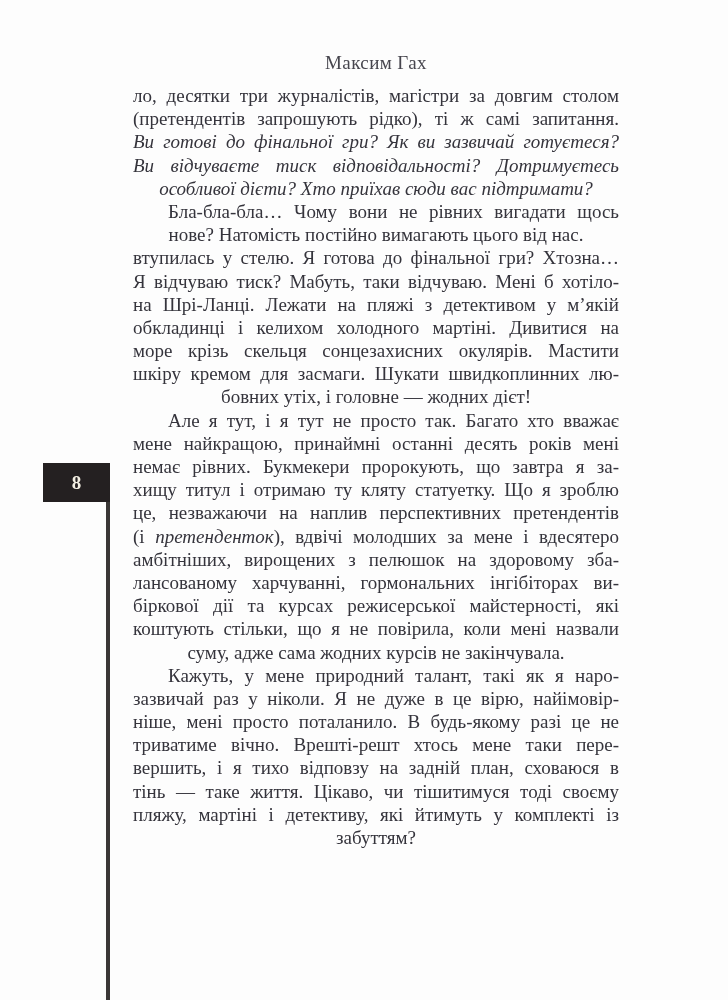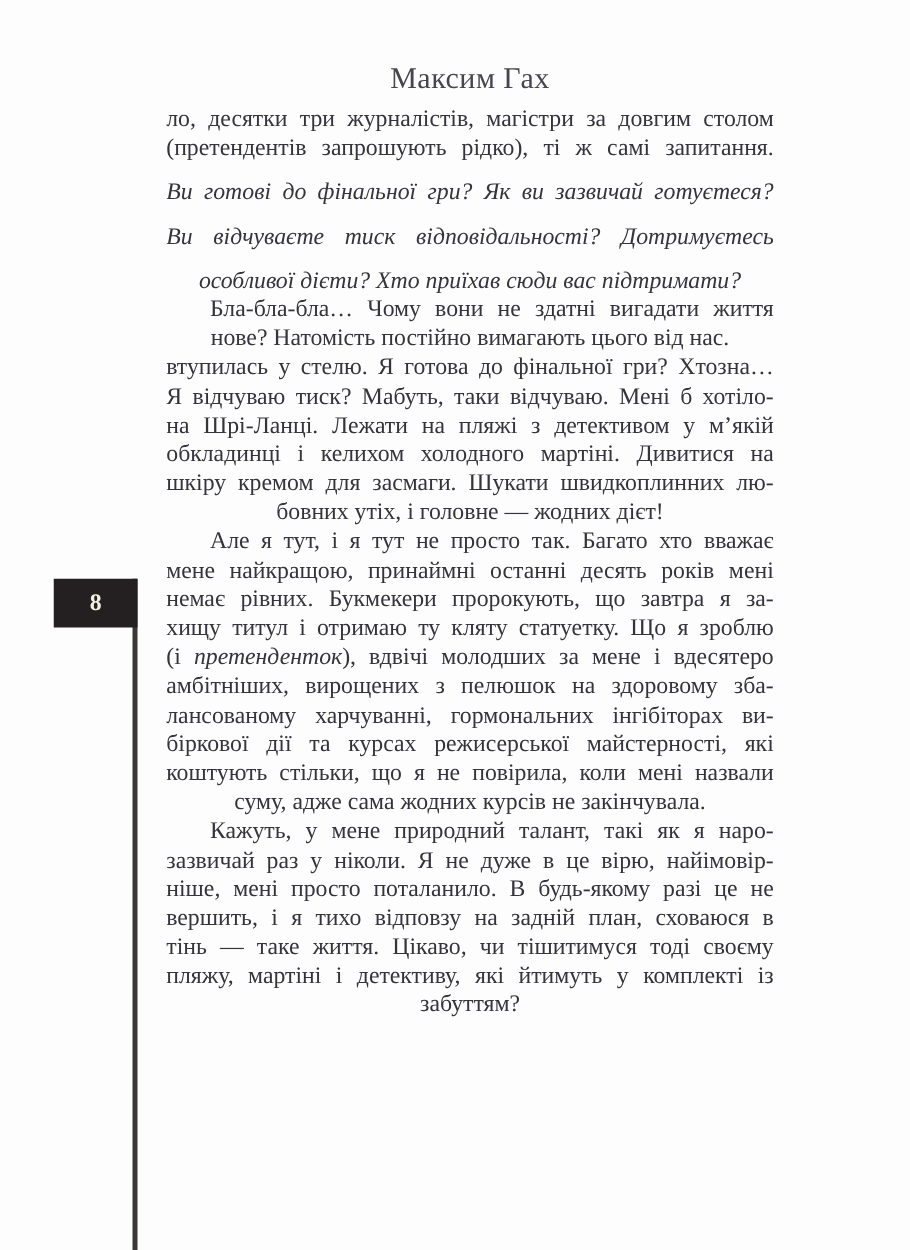--- a/index.html
+++ b/index.html
@@ -15,21 +15,21 @@
     font-family: "Liberation Serif", "DejaVu Serif", serif;
     color: var(--ink, #35343c);
     overflow: hidden;
   }
   .running-header {
     position: absolute;
     left: 133px;
     top: 52px;
     width: 486px;
     text-align: center;
-    font-size: 24px;
+    font-size: 19px;
     line-height: 22px;
     letter-spacing: 0.4px;
     color: var(--header-ink, #47464e);
   }
   .margin-rule {
     position: absolute;
     left: 106px;
     top: 463px;
     width: 4px;
     height: 537px;
@@ -70,21 +70,21 @@
   
   .line::after {
     content: "";
     display: inline-block;
     width: 100%;
     height: 0;
   }
   .line.lastline { text-align: center; }
   .line.lastline::after { content: none; }
   .line.indent { text-indent: 35px; }
-  .italic { font-style: italic; margin-top: 12px; }
+  .italic { font-style: italic; }
 </style>
 </head>
 <body>
 
 <div class="page">
   <div class="running-header">Максим Гах</div>
 
   <div class="margin-rule"></div>
 
   <div class="page-number-box">
@@ -93,46 +93,49 @@
 
   <div class="page-body">
       <div class="para">
         <div class="line"><span>ло, десятки три журналістів, магістри за довгим столом</span></div>
         <div class="line"><span>(претендентів запрошують рідко), ті ж самі запитання.</span></div>
         <div class="line italic"><span>Ви готові до фінальної гри? Як ви зазвичай готуєтеся?</span></div>
         <div class="line italic"><span>Ви відчуваєте тиск відповідальності? Дотримуєтесь</span></div>
         <div class="line lastline italic"><span>особливої дієти? Хто приїхав сюди вас підтримати?</span></div>
       </div>
       <div class="para">
-        <div class="line indent"><span>Бла-бла-бла… Чому вони не здатні вигадати життя</span></div>
+        <div class="line indent"><span>Бла-бла-бла… Чому вони не рівних вигадати щось</span></div>
         <div class="line lastline"><span>нове? Натомість постійно вимагають цього від нас.</span></div>
       </div>
       <div class="para">
         <div class="line"><span>втупилась у стелю. Я готова до фінальної гри? Хтозна…</span></div>
         <div class="line"><span>Я відчуваю тиск? Мабуть, таки відчуваю. Мені б хотіло-</span></div>
         <div class="line"><span>на Шрі-Ланці. Лежати на пляжі з детективом у м’якій</span></div>
         <div class="line"><span>обкладинці і келихом холодного мартіні. Дивитися на</span></div>
+        <div class="line"><span>море крізь скельця сонцезахисних окулярів. Мастити</span></div>
         <div class="line"><span>шкіру кремом для засмаги. Шукати швидкоплинних лю-</span></div>
         <div class="line lastline"><span>бовних утіх, і головне — жодних дієт!</span></div>
       </div>
       <div class="para">
         <div class="line indent"><span>Але я тут, і я тут не просто так. Багато хто вважає</span></div>
         <div class="line"><span>мене найкращою, принаймні останні десять років мені</span></div>
         <div class="line"><span>немає рівних. Букмекери пророкують, що завтра я за-</span></div>
         <div class="line"><span>хищу титул і отримаю ту кляту статуетку. Що я зроблю</span></div>
+        <div class="line"><span>це, незважаючи на наплив перспективних претендентів</span></div>
         <div class="line"><span>(і </span><span class="italic">претенденток</span><span>), вдвічі молодших за мене і вдесятеро</span></div>
         <div class="line"><span>амбітніших, вирощених з пелюшок на здоровому зба-</span></div>
         <div class="line"><span>лансованому харчуванні, гормональних інгібіторах ви-</span></div>
         <div class="line"><span>біркової дії та курсах режисерської майстерності, які</span></div>
         <div class="line"><span>коштують стільки, що я не повірила, коли мені назвали</span></div>
         <div class="line lastline"><span>суму, адже сама жодних курсів не закінчувала.</span></div>
       </div>
       <div class="para">
         <div class="line indent"><span>Кажуть, у мене природний талант, такі як я наро-</span></div>
         <div class="line"><span>зазвичай раз у ніколи. Я не дуже в це вірю, найімовір-</span></div>
         <div class="line"><span>ніше, мені просто поталанило. В будь-якому разі це не</span></div>
+        <div class="line"><span>триватиме вічно. Врешті-решт хтось мене таки пере-</span></div>
         <div class="line"><span>вершить, і я тихо відповзу на задній план, сховаюся в</span></div>
         <div class="line"><span>тінь — таке життя. Цікаво, чи тішитимуся тоді своєму</span></div>
         <div class="line"><span>пляжу, мартіні і детективу, які йтимуть у комплекті із</span></div>
         <div class="line lastline"><span>забуттям?</span></div>
       </div>
     </div>
 </div>
 
 </body></html>

